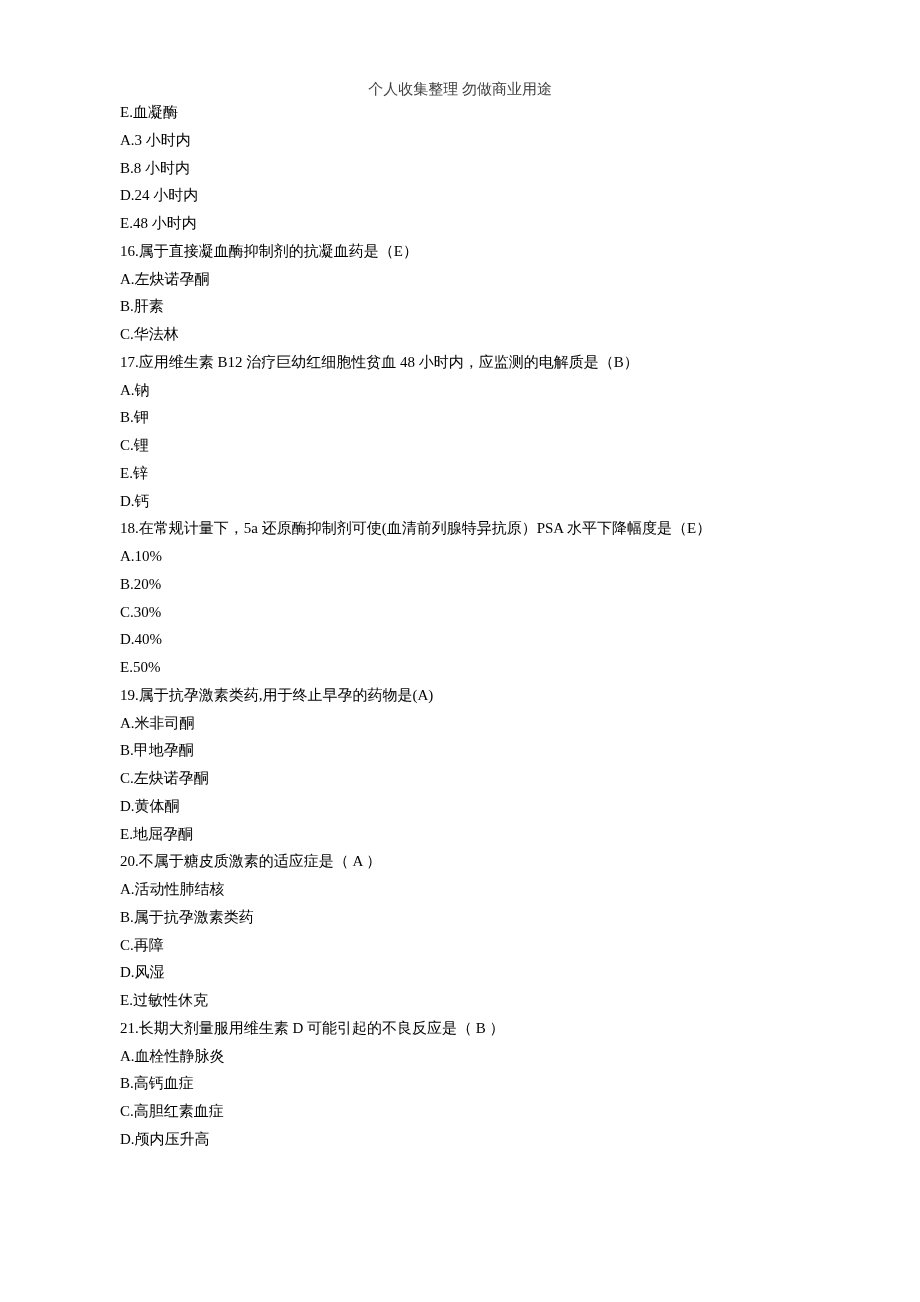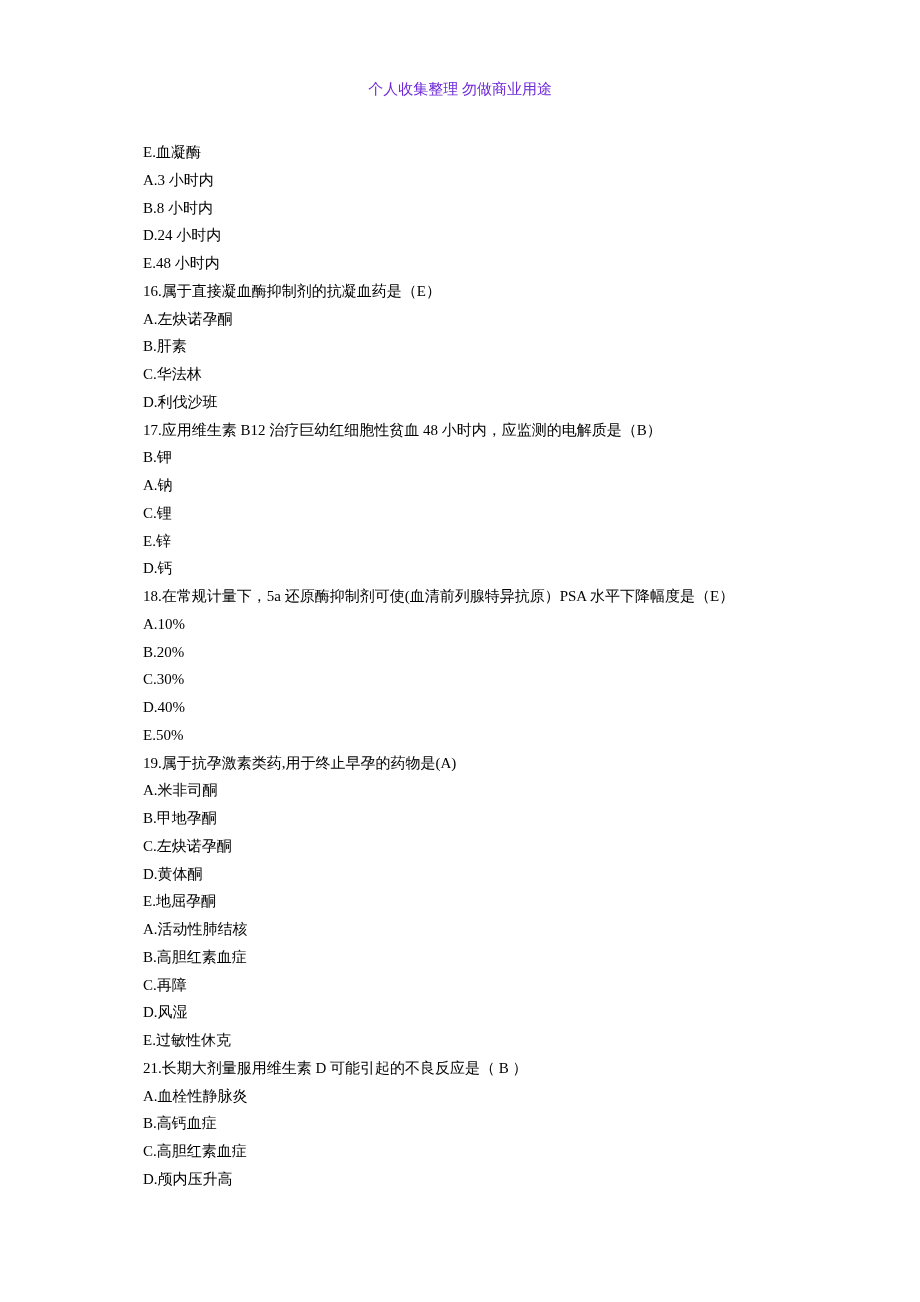--- a/index.html
+++ b/index.html
@@ -9,71 +9,69 @@
     font-family: "SimSun", "宋体", serif;
     width: 920px;
   }
   .page {
     padding: 80px 120px 60px 120px;
     box-sizing: border-box;
   }
   .header {
     text-align: center;
     font-size: 15px;
-    color: #6d28d9;
-    margin-bottom: 40px;
+    color: #404040;
     font-family: "SimSun", "宋体", serif;
   }
   .content {
     font-size: 15px;
     line-height: 1.85;
     color: #000000;
   }
   .line {
     display: block;
     white-space: pre-wrap;
-    margin-left: 23px;
   }
 </style>
 </head>
 <body>
 
 <div class="page">
   <div class="header">个人收集整理  勿做商业用途</div>
   <div class="content" id="content-container">
       <span class="line">E.血凝酶</span>
       <span class="line">A.3 小时内</span>
       <span class="line">B.8 小时内</span>
       <span class="line">D.24 小时内</span>
       <span class="line">E.48 小时内</span>
       <span class="line">16.属于直接凝血酶抑制剂的抗凝血药是（E）</span>
       <span class="line">A.左炔诺孕酮</span>
       <span class="line">B.肝素</span>
       <span class="line">C.华法林</span>
-      <span class="line">D.利伐沙班</span>
       <span class="line">17.应用维生素 B12 治疗巨幼红细胞性贫血 48 小时内，应监测的电解质是（B）</span>
+      <span class="line">A.钠</span>
       <span class="line">B.钾</span>
-      <span class="line">A.钠</span>
       <span class="line">C.锂</span>
       <span class="line">E.锌</span>
       <span class="line">D.钙</span>
       <span class="line">18.在常规计量下，5a 还原酶抑制剂可使(血清前列腺特异抗原）PSA 水平下降幅度是（E）</span>
       <span class="line">A.10%</span>
       <span class="line">B.20%</span>
       <span class="line">C.30%</span>
       <span class="line">D.40%</span>
       <span class="line">E.50%</span>
       <span class="line">19.属于抗孕激素类药,用于终止早孕的药物是(A)</span>
       <span class="line">A.米非司酮</span>
       <span class="line">B.甲地孕酮</span>
       <span class="line">C.左炔诺孕酮</span>
       <span class="line">D.黄体酮</span>
       <span class="line">E.地屈孕酮</span>
+      <span class="line">20.不属于糖皮质激素的适应症是（ A ）</span>
       <span class="line">A.活动性肺结核</span>
-      <span class="line">B.高胆红素血症</span>
+      <span class="line">B.属于抗孕激素类药</span>
       <span class="line">C.再障</span>
       <span class="line">D.风湿</span>
       <span class="line">E.过敏性休克</span>
       <span class="line">21.长期大剂量服用维生素 D 可能引起的不良反应是（ B ）</span>
       <span class="line">A.血栓性静脉炎</span>
       <span class="line">B.高钙血症</span>
       <span class="line">C.高胆红素血症</span>
       <span class="line">D.颅内压升高</span>
     </div>
 </div>

